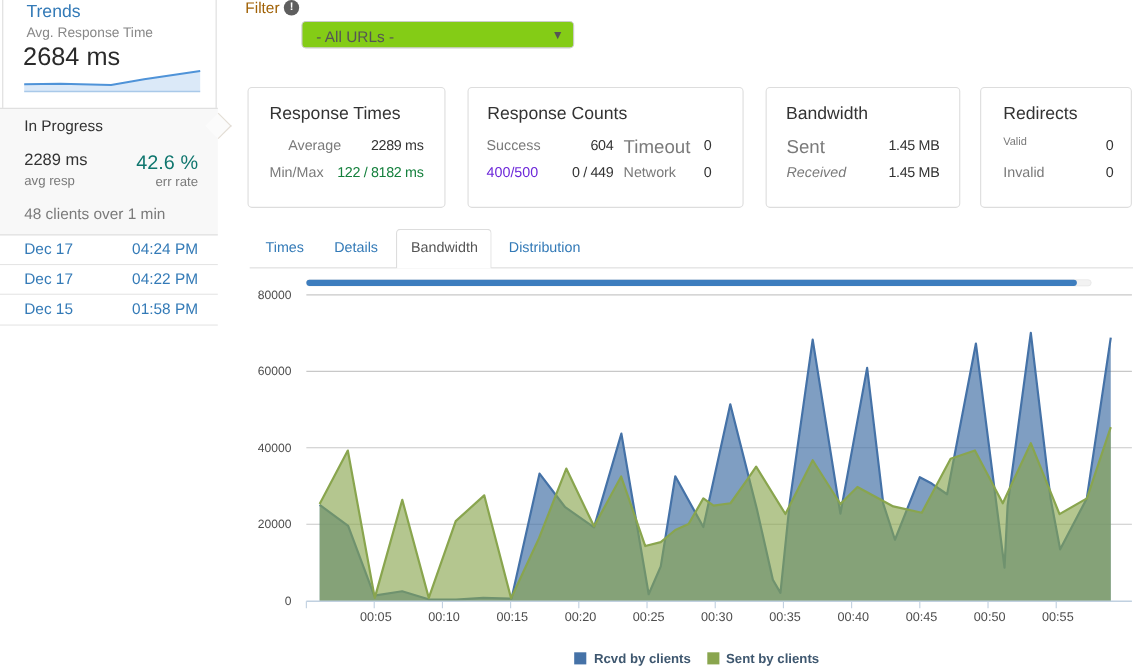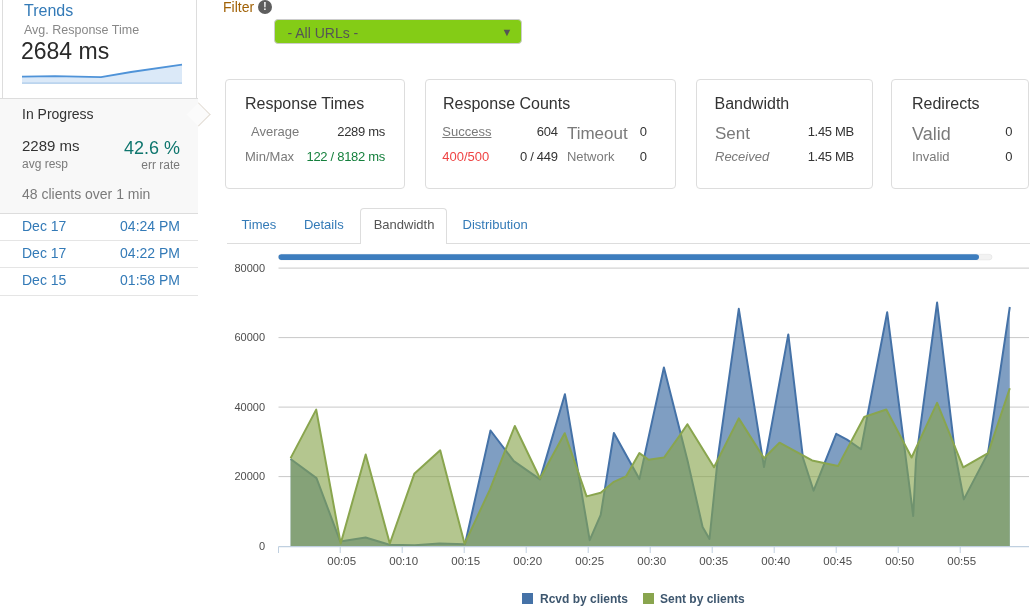--- a/index.html
+++ b/index.html
@@ -44,46 +44,46 @@
 
 <div class="abs" style="left:223px; top:-1px; font-size:14px; color:#a16207;">Filter</div>
 <div class="abs" style="left:258px; top:0px; width:14px; height:14px; border-radius:50%; background:#5e5e5e; color:#fff; font-size:10px; font-weight:bold; text-align:center; line-height:14px;">!</div>
 <div class="abs" style="left:225.5px; top:19px; width:248px; height:25px; border:1px solid #ccc; border-radius:4px; background:#84cc16;margin-left:48px;">
   <span style="position:absolute; left:13px; top:5px; font-size:14px; color:#555;">- All URLs -</span>
   <span style="position:absolute; right:8px; top:5.5px; font-size:11px; color:#555;">▼</span>
 </div>
 
 <div class="abs" style="left:224.5px; top:78.5px; width:180px; height:110px; border:1px solid #ddd; border-radius:4px; background:#fff;"></div>
 <div class="abs" style="left:245px; top:94.5px; font-size:16px; color:#333;">Response Times</div>
-<div class="abs" style="left:251px; top:123.5px; font-size:13px; color:#7a7a7a;">Average</div>
+<div class="abs" style="left:262px; top:123.5px; font-size:13px; color:#7a7a7a;">Average</div>
 <div class="abs" style="left:285px; top:123.5px; width:100px; text-align:right; font-size:13px; letter-spacing:-0.3px; color:#333;">2289 ms</div>
 <div class="abs" style="left:245px; top:148.5px; font-size:13px; color:#7a7a7a;">Min/Max</div>
 <div class="abs" style="left:285px; top:148.5px; width:100px; text-align:right; font-size:13px; letter-spacing:-0.3px; color:#15803d;">122 / 8182 ms</div>
 
 <div class="abs" style="left:424.7px; top:78.5px; width:251.5px; height:110px; border:1px solid #ddd; border-radius:4px; background:#fff;"></div>
 <div class="abs" style="left:443px; top:94.5px; font-size:16px; color:#333;">Response Counts</div>
-<div class="abs" style="left:442.3px; top:123.5px; font-size:13px; color:#7a7a7a;text-decoration:underline;">Success</div>
+<div class="abs" style="left:442.3px; top:123.5px; font-size:13px; color:#7a7a7a;">Success</div>
 <div class="abs" style="left:487px; top:123.5px; width:70.6px; text-align:right; font-size:13px; letter-spacing:-0.3px; color:#333;">604</div>
-<div class="abs" style="left:442.3px; top:148.5px; font-size:13px; color:#ef4444;text-align:right;">400/500</div>
+<div class="abs" style="left:442.3px; top:148.5px; font-size:13px; color:#6d28d9;text-align:right;">400/500</div>
 <div class="abs" style="left:487px; top:148.5px; width:70.6px; text-align:right; font-size:13px; letter-spacing:-0.3px; color:#333;">0 / 449</div>
 <div class="abs" style="left:566.9px; top:123.5px; font-size:17px; color:#7a7a7a;">Timeout</div>
 <div class="abs" style="left:616.7px; top:123.5px; width:30px; text-align:right; font-size:13px; letter-spacing:-0.3px; color:#333;">0</div>
 <div class="abs" style="left:566.9px; top:148.5px; font-size:13px; color:#7a7a7a;">Network</div>
 <div class="abs" style="left:616.7px; top:148.5px; width:30px; text-align:right; font-size:13px; letter-spacing:-0.3px; color:#333;">0</div>
 
 <div class="abs" style="left:695.5px; top:78.5px; width:177px; height:110px; border:1px solid #ddd; border-radius:4px; background:#fff;"></div>
 <div class="abs" style="left:714.5px; top:94.5px; font-size:16px; color:#333;">Bandwidth</div>
 <div class="abs" style="left:715px; top:123.5px; font-size:17px; color:#7a7a7a;">Sent</div>
 <div class="abs" style="left:754px; top:123.5px; width:100px; text-align:right; font-size:13px; letter-spacing:-0.3px; color:#333;">1.45 MB</div>
 <div class="abs" style="left:715px; top:148.5px; font-size:13px; color:#7a7a7a;font-style:italic;">Received</div>
 <div class="abs" style="left:754px; top:148.5px; width:100px; text-align:right; font-size:13px; letter-spacing:-0.3px; color:#333;">1.45 MB</div>
 
 <div class="abs" style="left:890.9px; top:78.5px; width:137.8px; height:110px; border:1px solid #ddd; border-radius:4px; background:#fff;"></div>
 <div class="abs" style="left:912px; top:94.5px; font-size:16px; color:#333;">Redirects</div>
-<div class="abs" style="left:912px; top:123.5px; font-size:18px; color:#7a7a7a;">Valid</div>
+<div class="abs" style="left:912px; top:123.5px; font-size:10px; color:#7a7a7a;">Valid</div>
 <div class="abs" style="left:942.2px; top:123.5px; width:70px; text-align:right; font-size:13px; letter-spacing:-0.3px; color:#333;">0</div>
 <div class="abs" style="left:912px; top:148.5px; font-size:13px; color:#7a7a7a;">Invalid</div>
 <div class="abs" style="left:942.2px; top:148.5px; width:70px; text-align:right; font-size:13px; letter-spacing:-0.3px; color:#333;">0</div>
 
 <div class="abs" style="left:226.5px; top:207.5px; width:803.5px; height:36px; border-bottom:1px solid #ddd;"></div>
 <div class="abs blue" style="left:241.4px; top:216.5px; font-size:13px;">Times</div>
 <div class="abs blue" style="left:303.9px; top:216.5px; font-size:13px;">Details</div>
 <div class="abs" style="left:359.9px; top:207.5px; width:87.6px; height:36px; background:#fff; border:1px solid #ddd; border-bottom:none; border-radius:4px 4px 0 0;"></div>
 <div class="abs" style="left:373.7px; top:216.5px; font-size:13px; color:#555;">Bandwidth</div>
 <div class="abs blue" style="left:462.6px; top:216.5px; font-size:13px;">Distribution</div>

